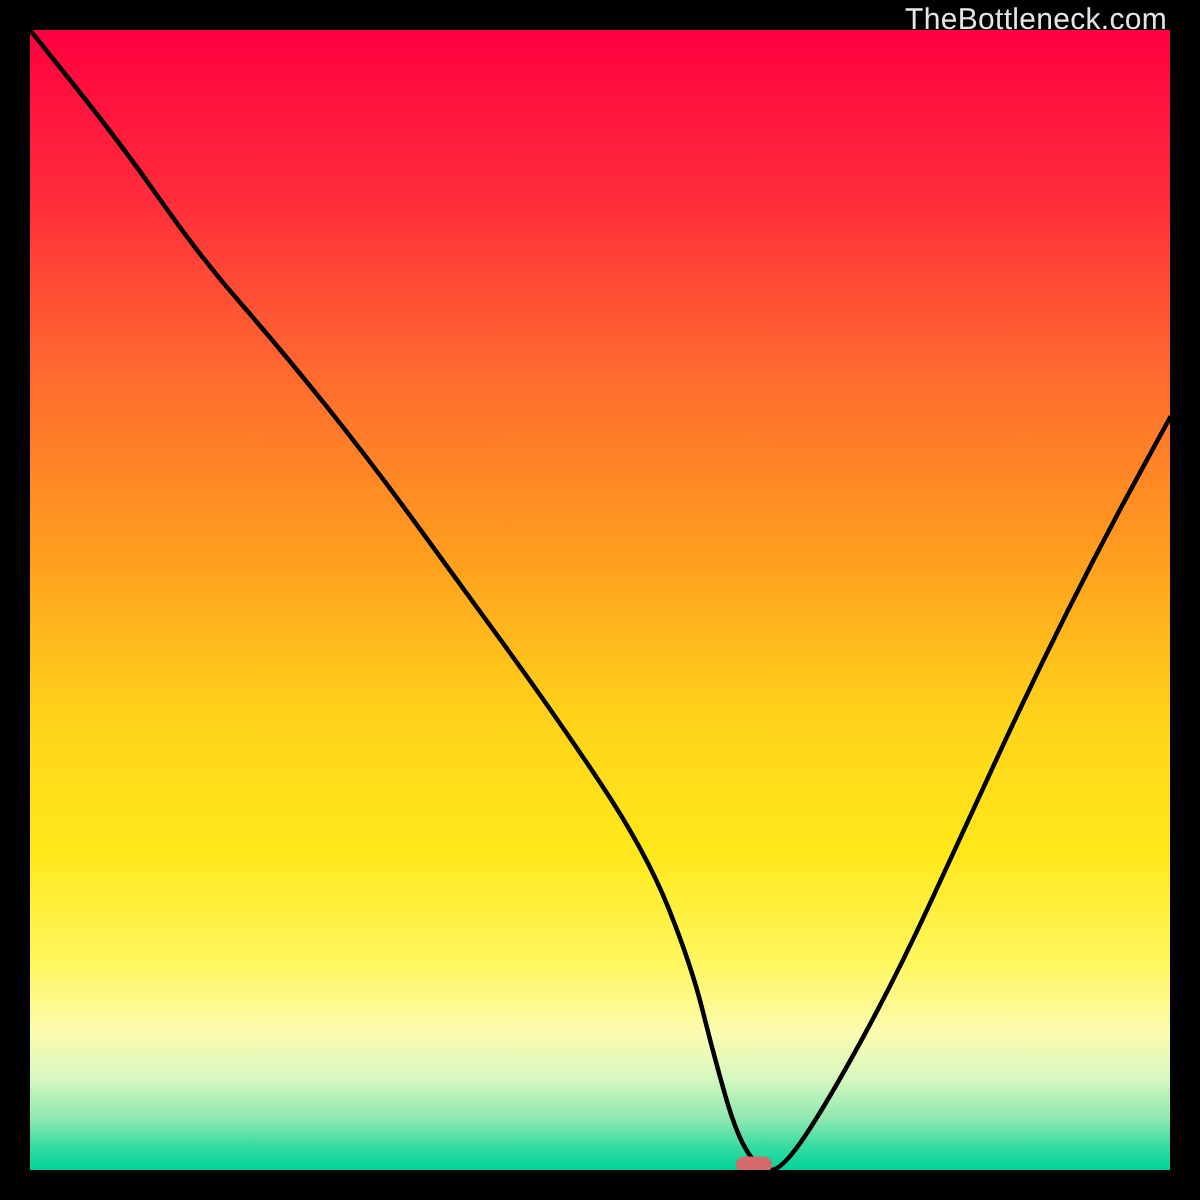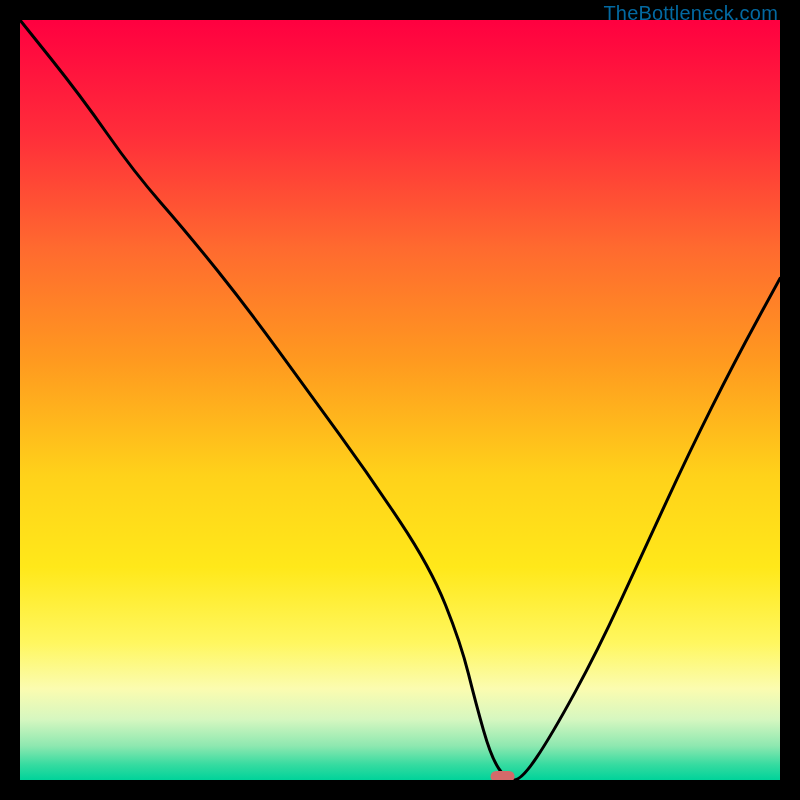--- a/index.html
+++ b/index.html
@@ -30,21 +30,21 @@
     position: absolute;
     left: 0;
     top: 0;
     width: 760px;
     height: 760px;
   }
   .watermark {
     position: absolute;
     top: 2px;
     right: 22px;
-    color: #0369a1;
+    color: #e5e5e5;
     font-size: 20px;
     font-weight: 500;
     letter-spacing: 0.2px;
   }
 </style>
 </head>
 <body>
 
 <div class="plot-area">
   <svg class="gradient-fill" viewBox="0 0 760 760" preserveAspectRatio="none">

